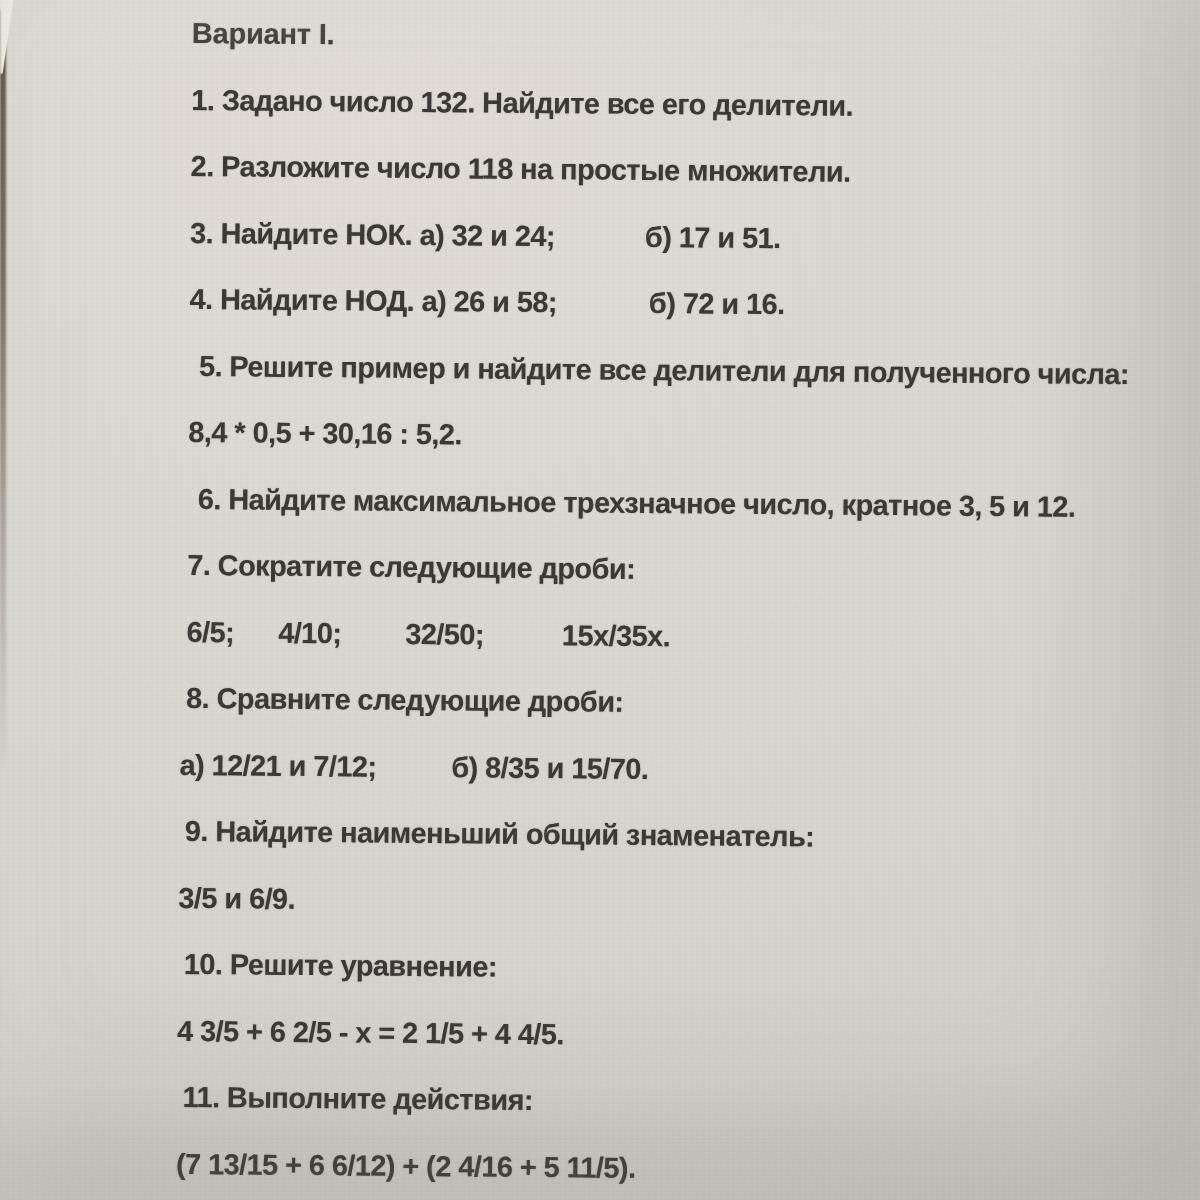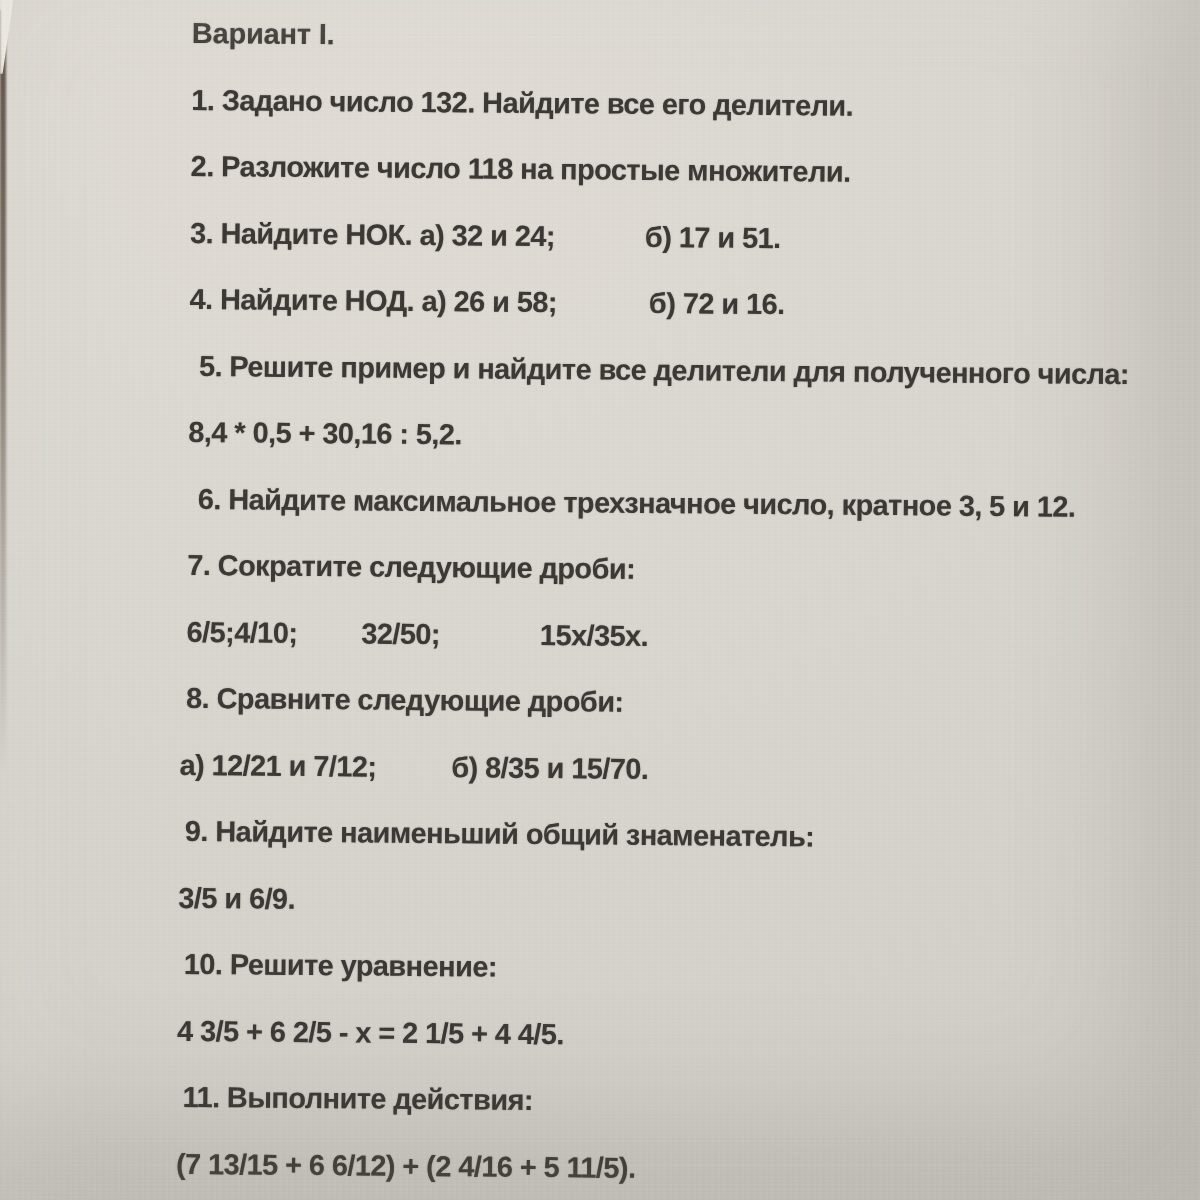--- a/index.html
+++ b/index.html
@@ -47,23 +47,23 @@
     font-weight: 700;
     letter-spacing: -0.6px;
     white-space: nowrap;
   }
   .title { letter-spacing: -0.2px; }
   .ind { padding-left: 10px; }
   .neg { margin-left: -6px; }
   .tab90 { margin-left: 90px; }
   .tab92 { margin-left: 92px; }
   .tab75 { margin-left: 75px; }
-  .fc1 { }
+  .fc1 { margin-left: 44px; }
   .fc2 { margin-left: 64px; }
-  .fc3 { margin-left: 100px; }
+  .fc3 { margin-left: 78px; }
   
   .vignette {
     position: absolute; inset: 0; z-index: 8; pointer-events: none;
     box-shadow:
       inset -50px -70px 140px rgba(95,90,82,0.20),
       inset 30px 15px 90px rgba(255,253,246,0.20);
   }
   .grain {
     position: absolute; inset: 0; z-index: 9; pointer-events: none; opacity: 0.55;
     background-image:

